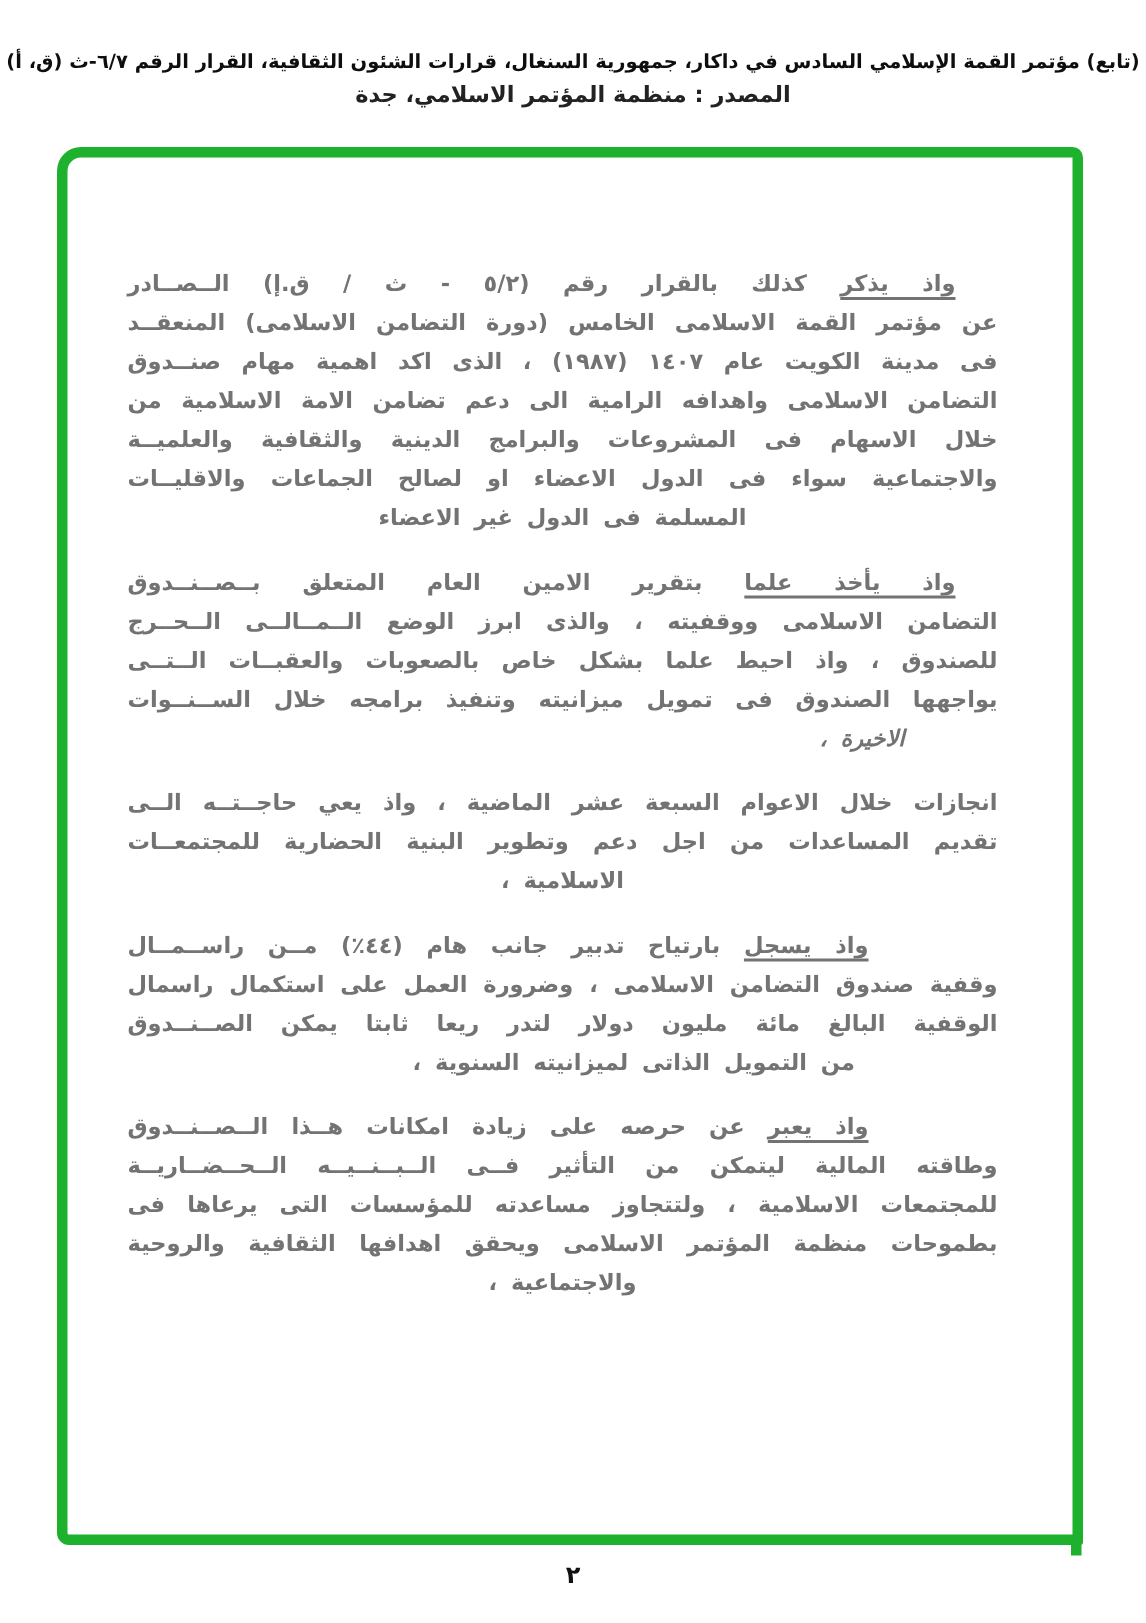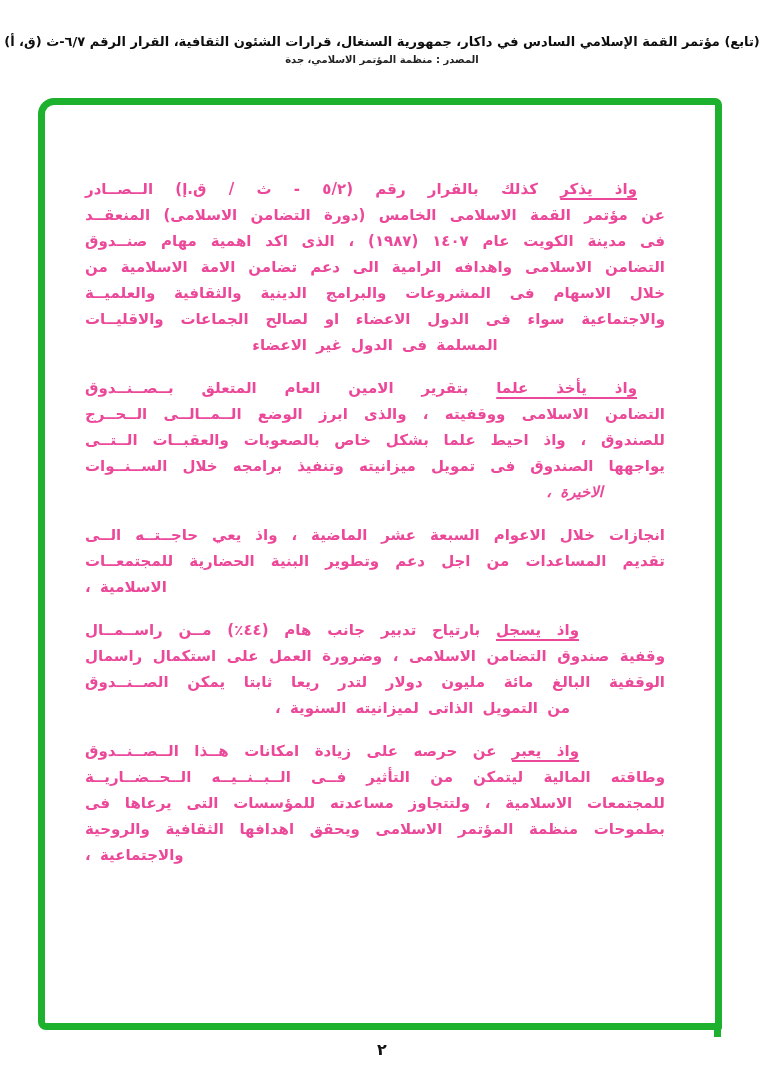--- a/index.html
+++ b/index.html
@@ -6,41 +6,41 @@
   .page{
     position:relative;width:764px;height:1082px;background:#ffffff;
     font-family:"DejaVu Sans", sans-serif;overflow:hidden;color:#161616;
   }
   
   .header{position:absolute;top:34px;left:0;width:764px;text-align:center;direction:rtl;}
   .header .h1{
     font-size:13px;font-weight:bold;white-space:nowrap;color:#0e0e0e;
     letter-spacing:0;
   }
-  .header .h2{font-size:10px;font-weight:bold;margin-top:5px;color:#222;}
+  .header .h2{font-size:15px;font-weight:bold;margin-top:5px;color:#222;}
   
   .frame{
     position:absolute;left:38px;top:98px;width:684px;height:932px;
     box-sizing:border-box;border:7px solid #1db12d;
     border-radius:16px 7px 2px 8px;
   }
   .frame-stub{
     position:absolute;left:714px;top:1026px;width:7px;height:11px;background:#1db12d;
   }
   
   .content{
     position:absolute;left:85px;top:176px;width:580px;direction:rtl;
-    font-size:15px;font-weight:bold;line-height:26px;color:#ec4899;
+    font-size:15px;font-weight:bold;line-height:26px;color:#737373;
     word-spacing:4px;
   }
   .para{margin:0 0 17px 0;}
   .line{min-height:26px;}
   .line.full{text-align:justify;text-align-last:justify;}
   .line.right{text-align:center;}
-  .line.left{text-align:left;}
+  .line.left{text-align:center;}
   .line.roff65{text-align:right;padding-left:0;padding-right:62px;font-style:italic;}
   .line.roff95{text-align:right;padding-right:95px;}
   .indent-sm{text-indent:28px;}
   .indent-lg{text-indent:86px;}
   .u{text-decoration:underline;text-underline-offset:4px;text-decoration-thickness:1.5px;}
   
   .pagenum{
     position:absolute;top:1040px;left:0;width:764px;text-align:center;
     font-size:16px;font-weight:bold;color:#111;
   }

